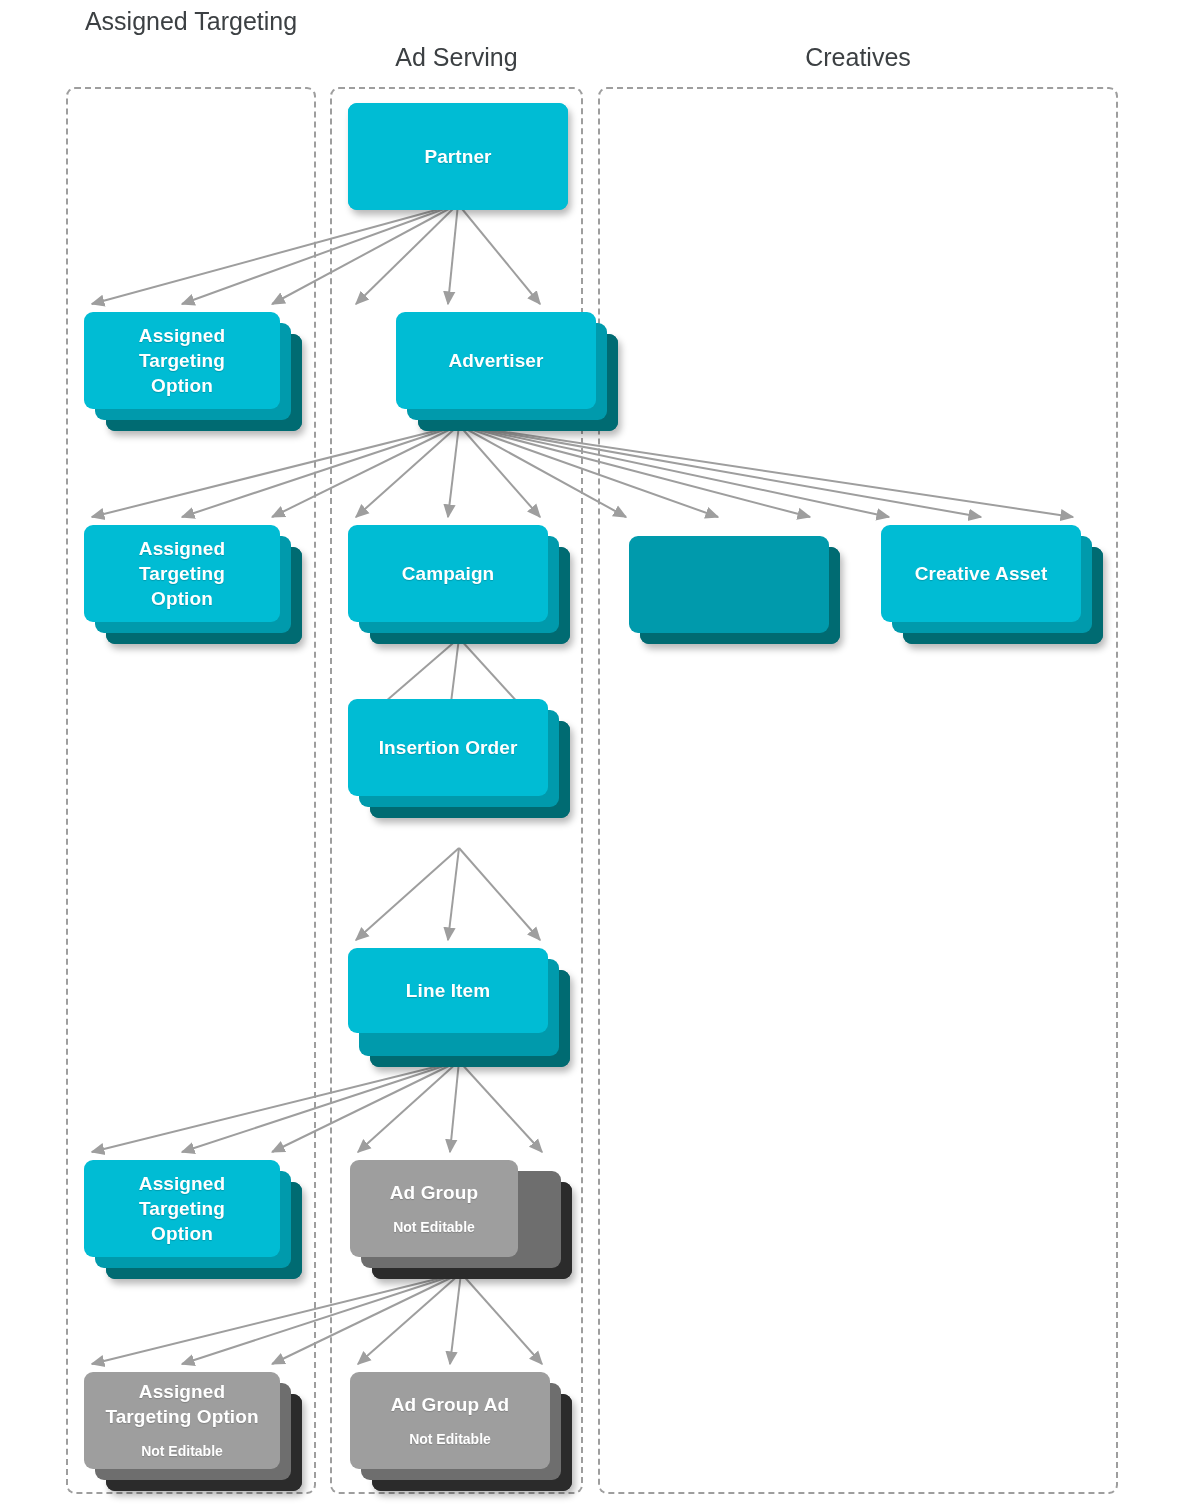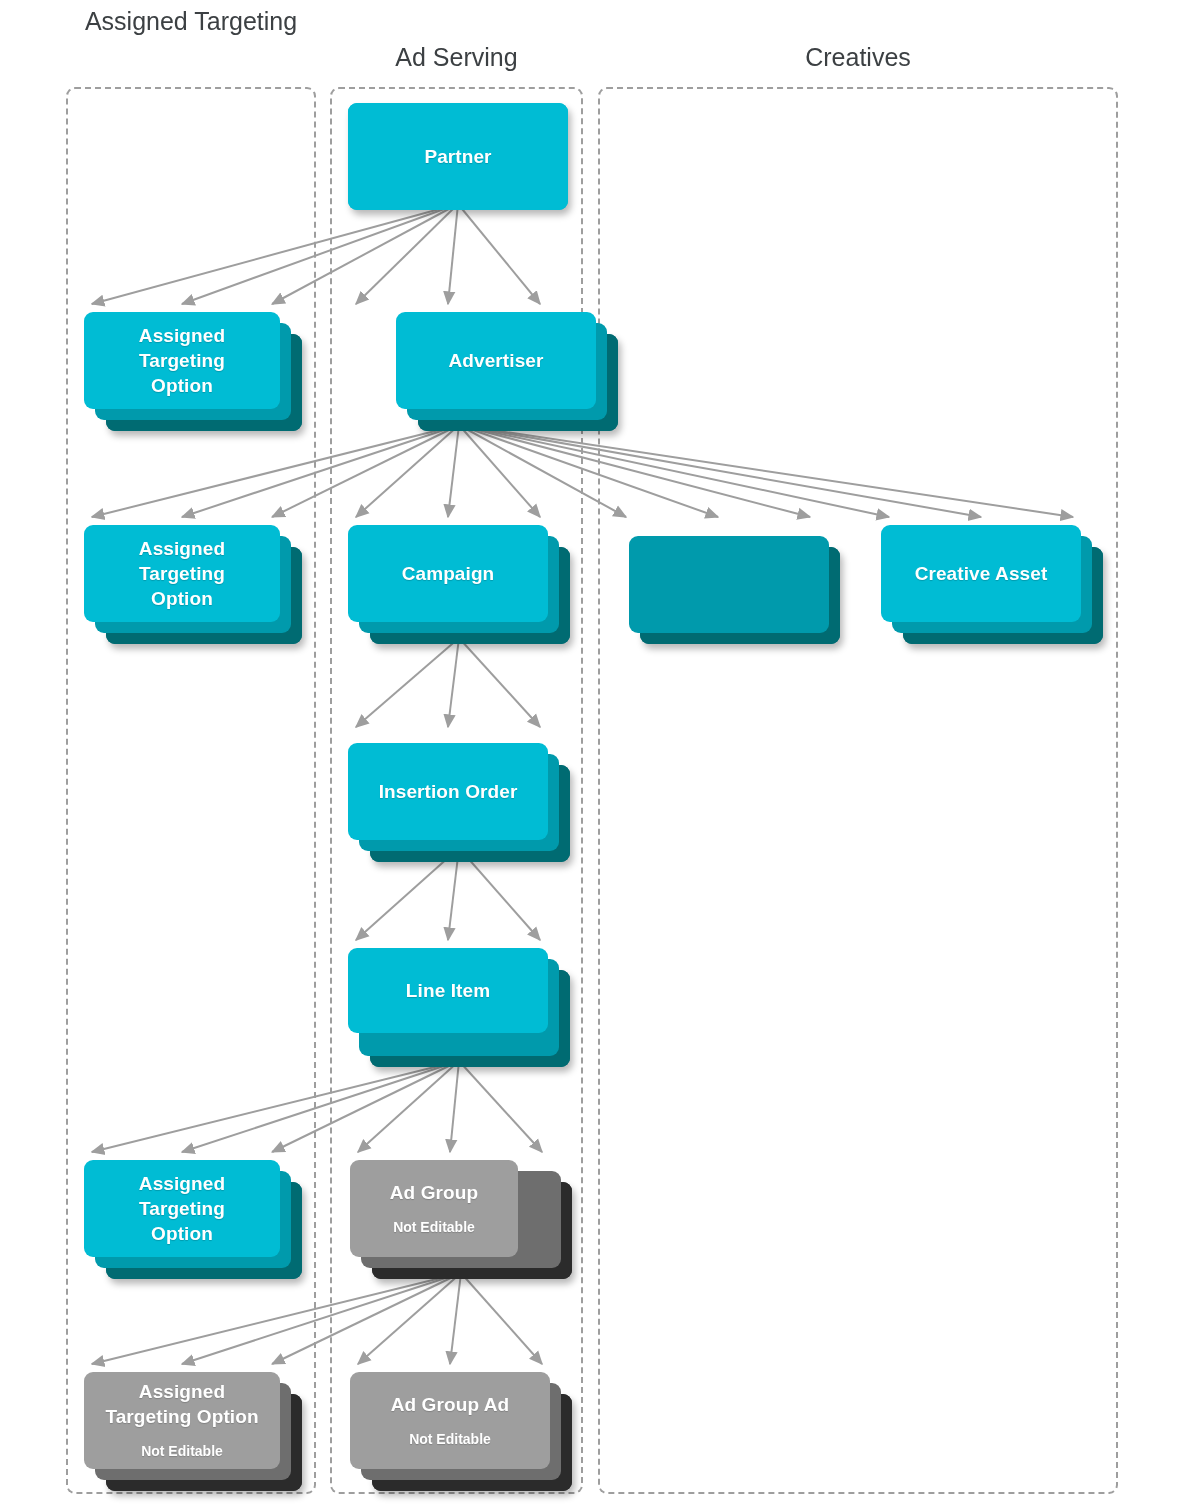--- a/index.html
+++ b/index.html
@@ -163,21 +163,21 @@
         <div class="layer" style="left: 11px; top: 11px; width: 200px; height: 97px; background: rgb(0, 154, 172);"></div>
       </div>
       <div class="node" style="left: 881px; top: 525px; width: 222px; height: 119px;">
         <div class="shadowcast" style="left: 22px; top: 22px; width: 200px; height: 97px; background: rgb(0, 107, 114);"></div>
         <div class="layer" style="left: 22px; top: 22px; width: 200px; height: 97px; background: rgb(0, 107, 114);"></div>
         <div class="layer" style="left: 11px; top: 11px; width: 200px; height: 97px; background: rgb(0, 154, 172);"></div>
         <div class="card" style="width: 200px; height: 97px; background: rgb(0, 188, 212); color: rgb(255, 255, 255);">
           <div class="title">Creative Asset</div>
         </div>
       </div>
-      <div class="node" style="left: 348px; top: 743px; width: 264px; height: 119px; padding-left: 44px;">
+      <div class="node" style="left: 348px; top: 699px; width: 264px; height: 119px; padding-left: 44px;">
         <div class="shadowcast" style="left: 22px; top: 22px; width: 200px; height: 97px; background: rgb(0, 107, 114);"></div>
         <div class="layer" style="left: 22px; top: 22px; width: 200px; height: 97px; background: rgb(0, 107, 114);"></div>
         <div class="layer" style="left: 11px; top: 11px; width: 200px; height: 97px; background: rgb(0, 154, 172);"></div>
         <div class="card" style="width: 200px; height: 97px; background: rgb(0, 188, 212); color: rgb(255, 255, 255);">
           <div class="title">Insertion Order</div>
         </div>
       </div>
       <div class="node" style="left: 348px; top: 948px; width: 222px; height: 119px;">
         <div class="shadowcast" style="left: 22px; top: 22px; width: 200px; height: 97px; background: rgb(0, 107, 114);"></div>
         <div class="layer" style="left: 22px; top: 22px; width: 200px; height: 97px; background: rgb(0, 107, 114);"></div>

